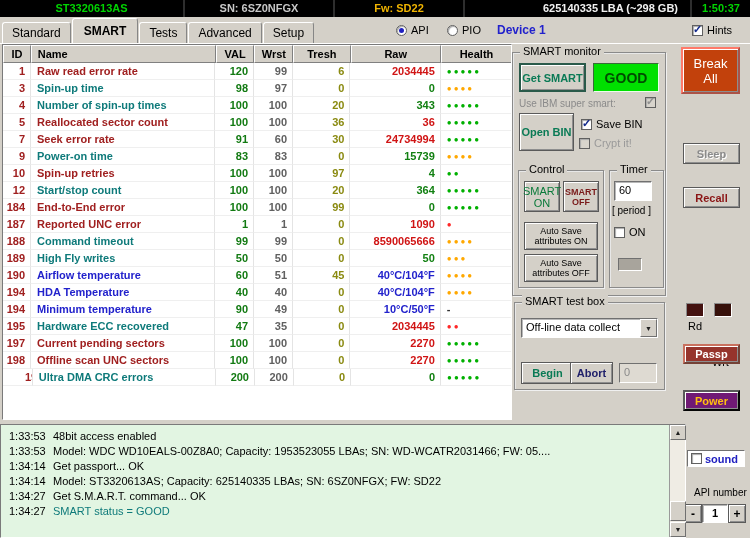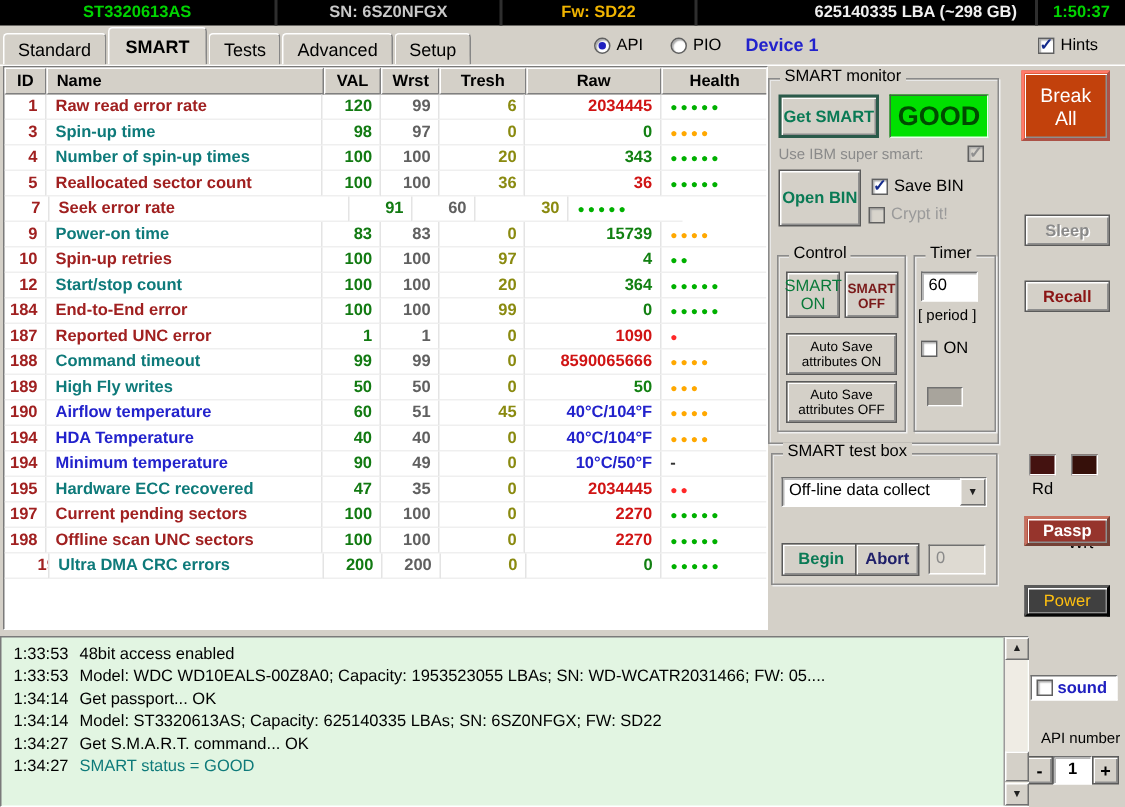--- a/index.html
+++ b/index.html
@@ -67,26 +67,26 @@
   .btn-getsmart { color:#0a7a55; font-weight:bold; border:2px solid #2a5a4a; }
   .btn-openbin  { color:#0a7a55; font-weight:bold; }
   .btn-smarton  { color:#0a7a3a; font-weight:normal; font-size:11px; padding:0 2px; }
   .btn-smartoff { color:#7a1a1a; font-weight:bold; font-size:9px; padding:0 2px; }
   .btn-auto     { font-size:9px; padding:0 2px; }
   .btn-begin { color:#0a7a55; font-weight:bold; }
   .btn-abort { color:#20206a; font-weight:bold; }
   .btn-sleep  { color:#8a8a8a; text-shadow:1px 1px 0 #fff; font-weight:bold; }
   .btn-recall { color:#8b1515; font-weight:bold; }
   .btn-passp { background:#96342c; color:#fff; font-weight:bold; border:2px outset #c8705e; }
-  .btn-power { background:#404040; color:#ffc010; font-weight:normal; border:2px outset #5a5a5a; }
+  .btn-power { background:#701a75; color:#ffc010; font-weight:bold; border:2px outset #5a5a5a; }
   .btn-break { background:#c2410c; color:#fff; font-weight:normal; font-size:13px;
                border:2px outset #ff7a6a; line-height:15px; padding:0 7px; }
 
   .good-box { position:absolute; background:#00e000; border:1px solid; border-color:#3a6a3a #eaffea #eaffea #3a6a3a;
-              color:#004c00; font-weight:bold; font-size:18px; display:flex; align-items:center; justify-content:center; }
+              color:#004c00; font-weight:bold; font-size:14px; display:flex; align-items:center; justify-content:center; }
 
   .sunken { background:#fff; border:1px solid; border-color:#707070 #fff #fff #707070;
             box-shadow:inset 1px 1px 0 #b8b8b8; }
   .tinput { position:absolute; padding-left:4px; line-height:17px; }
   .dd { position:absolute; display:flex; align-items:stretch; }
   .dd-text { flex:1; padding-left:4px; line-height:17px; white-space:nowrap; overflow:hidden; }
   .dd-btn { width:17px; background:#d4d0c8; border:1px solid; border-color:#fff #707070 #707070 #fff;
             font-size:7px; display:flex; align-items:center; justify-content:center; color:#202020; }
 
   .mini-ind { position:absolute; width:24px; height:13px; background:#a8a49c;
@@ -200,20 +200,21 @@
     <span class="cell c-tresh w-tresh" style="color: rgb(138, 138, 16);">36</span>
     <span class="cell c-raw w-raw" style="color: rgb(208, 20, 20);">36</span>
     <span class="cell c-health w-health" style="color: rgb(0, 176, 0);">●●●●●</span>
   </div>
         <div class="trow">
     <span class="cell c-id w-id" style="color: rgb(160, 32, 32);">7</span>
     <span class="cell c-name w-name" style="color: rgb(160, 32, 32);">Seek error rate</span>
     <span class="cell c-val w-val" style="color: rgb(18, 122, 18);">91</span>
     <span class="cell c-wrst w-wrst" style="color: rgb(96, 96, 96);">60</span>
     <span class="cell c-tresh w-tresh" style="color: rgb(138, 138, 16);">30</span>
+    <span class="cell c-raw w-raw" style="color: rgb(208, 20, 20);">24734994</span>
     <span class="cell c-health w-health" style="color: rgb(0, 176, 0);">●●●●●</span>
   </div>
         <div class="trow">
     <span class="cell c-id w-id" style="color: rgb(160, 32, 32);">9</span>
     <span class="cell c-name w-name" style="color: rgb(14, 122, 122);">Power-on time</span>
     <span class="cell c-val w-val" style="color: rgb(18, 122, 18);">83</span>
     <span class="cell c-wrst w-wrst" style="color: rgb(96, 96, 96);">83</span>
     <span class="cell c-tresh w-tresh" style="color: rgb(138, 138, 16);">0</span>
     <span class="cell c-raw w-raw" style="color: rgb(18, 128, 18);">15739</span>
     <span class="cell c-health w-health" style="color: rgb(255, 168, 0);">●●●●</span>

